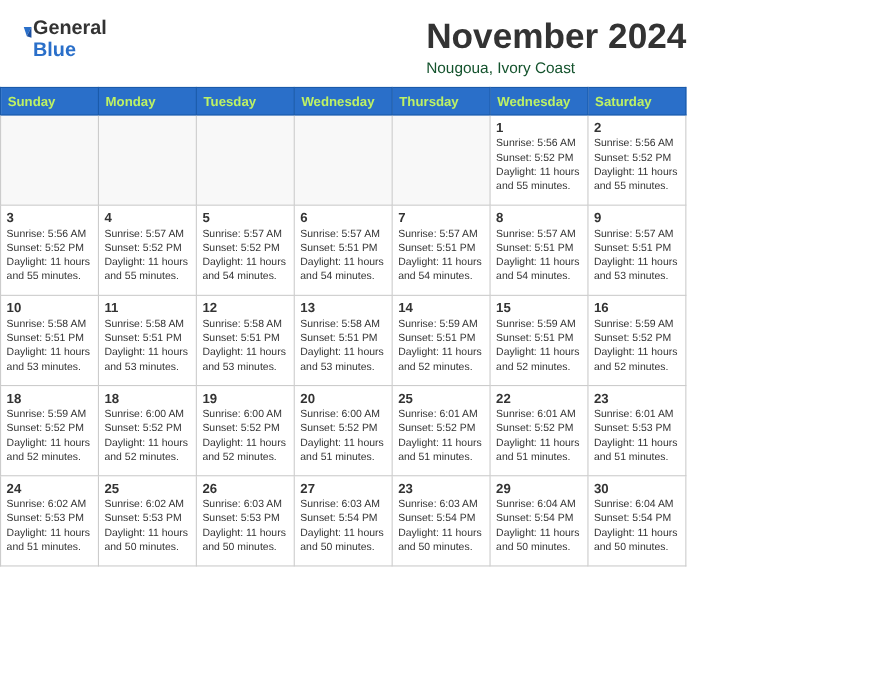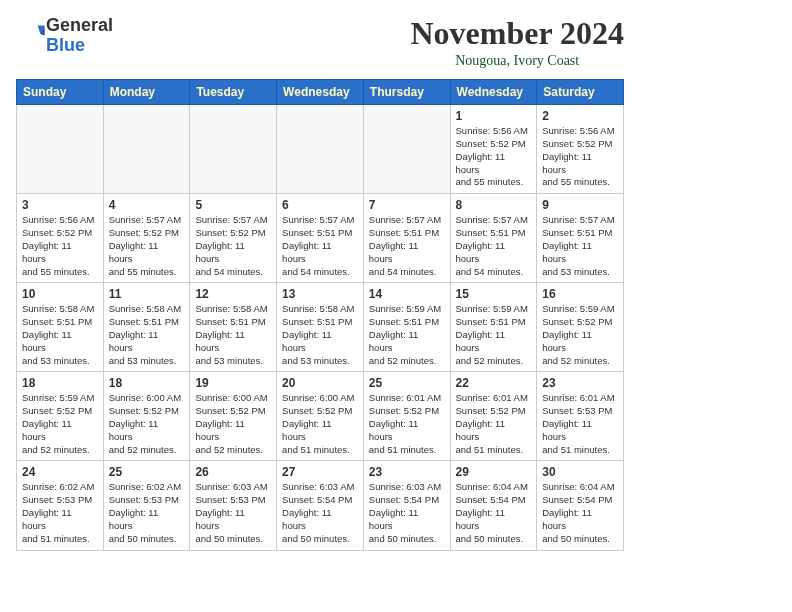--- a/index.html
+++ b/index.html
@@ -5,21 +5,21 @@
     * { box-sizing: border-box; margin: 0; padding: 0; }
     body {
       font-family: Arial, sans-serif;
       background: #fff;
       width: 792px;
       min-height: 612px;
       overflow: hidden;
     }
     .page {
       width: 640px;
-      padding: 16px 16px 10px 16px;
+      padding: 16px 16px 10px 0;
     }
     .header {
       display: flex;
       justify-content: space-between;
       align-items: flex-start;
       margin-bottom: 10px;
     }
     .logo {
       display: flex;
       align-items: center;
@@ -30,42 +30,41 @@
       line-height: 1.1;
     }
     .logo-general { color: #333; }
     .logo-blue { color: #2a6fc9; }
     .logo-icon {
       width: 28px;
       height: 28px;
       margin-left: 2px;
     }
     .title-block {
-      text-align: center;
-      font-family: Liberation Serif, serif;
+      text-align: left;
     }
     .month-title {
       font-size: 32px;
       font-weight: bold;
       color: #333;
       line-height: 1.1;
     }
     .location-title {
       font-size: 14px;
       color: #14532d;
       margin-top: 2px;
     }
     .calendar {
       width: 100%;
       border-collapse: collapse;
       border: 1px solid #ccc;
     }
     .calendar th {
       background: #2a6fc9;
-      color: #fef9c3;
+      color: #bef264;
       font-size: 12px;
       font-weight: bold;
       padding: 5px 6px;
       text-align: left;
       border: 1px solid #1a5aaa;
     }
     .calendar td {
       width: calc(100% / 7);
       vertical-align: top;
       padding: 4px 5px;

